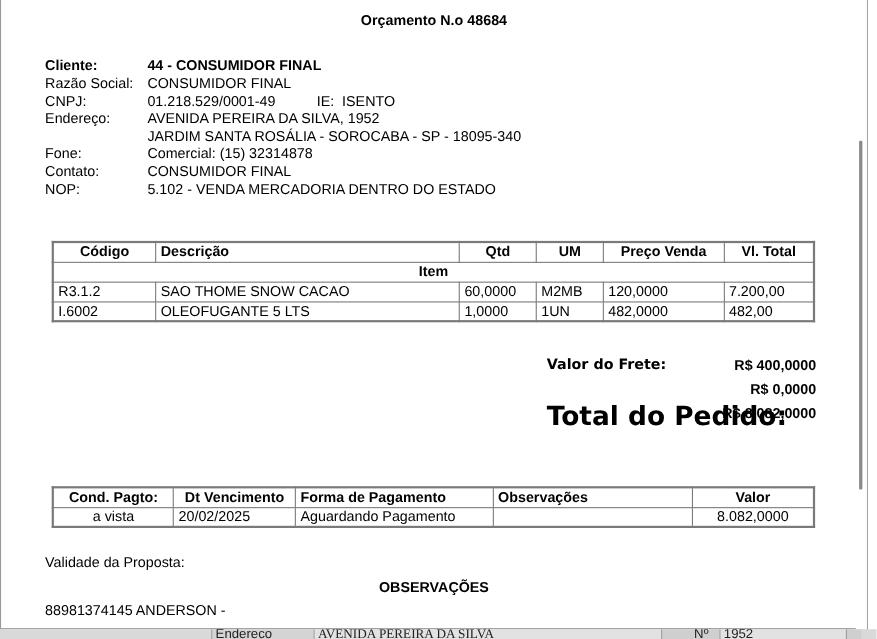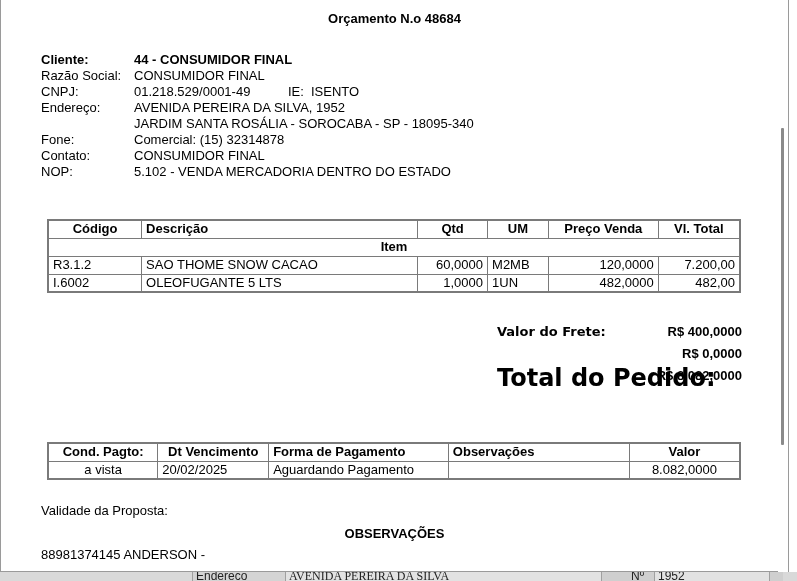--- a/index.html
+++ b/index.html
@@ -19,21 +19,21 @@
   .clabel { position: absolute; left: 0; top: 0; }
   .cval { position: absolute; left: 93px; top: 0; }
   .bold { font-weight: bold; }
   .ie-label { position: absolute; left: 247px; top: 0; }
   .ie-val { position: absolute; left: 270px; top: 0; }
 
   table.grid { position: absolute; border-collapse: collapse; font-size: 13px; }
   table.grid td, table.grid th { border: 1px solid #7a7a7a; height: 18px; line-height: 16px; padding: 0 4px; white-space: nowrap; }
   table.grid { border: 2px solid #7a7a7a; }
   table.grid th { font-weight: bold; text-align: center; }
-  .r { text-align: right; }
+  .r { }
   .c { text-align: center; }
   .l { text-align: left !important; }
 
   .items { left: 47px; top: 219px; width: 694px; }
   .pay { left: 47px; top: 442px; width: 694px; padding-left: 20px; }
 
   .totals { position: absolute; left: 497px; top: 321px; width: 245px; }
   .trow { position: relative; height: 22px; line-height: 22px; white-space: nowrap; }
   .tlabel { position: absolute; left: 0; top: 0; }
   .tval { position: absolute; right: 0; top: 0; text-align: right; }

